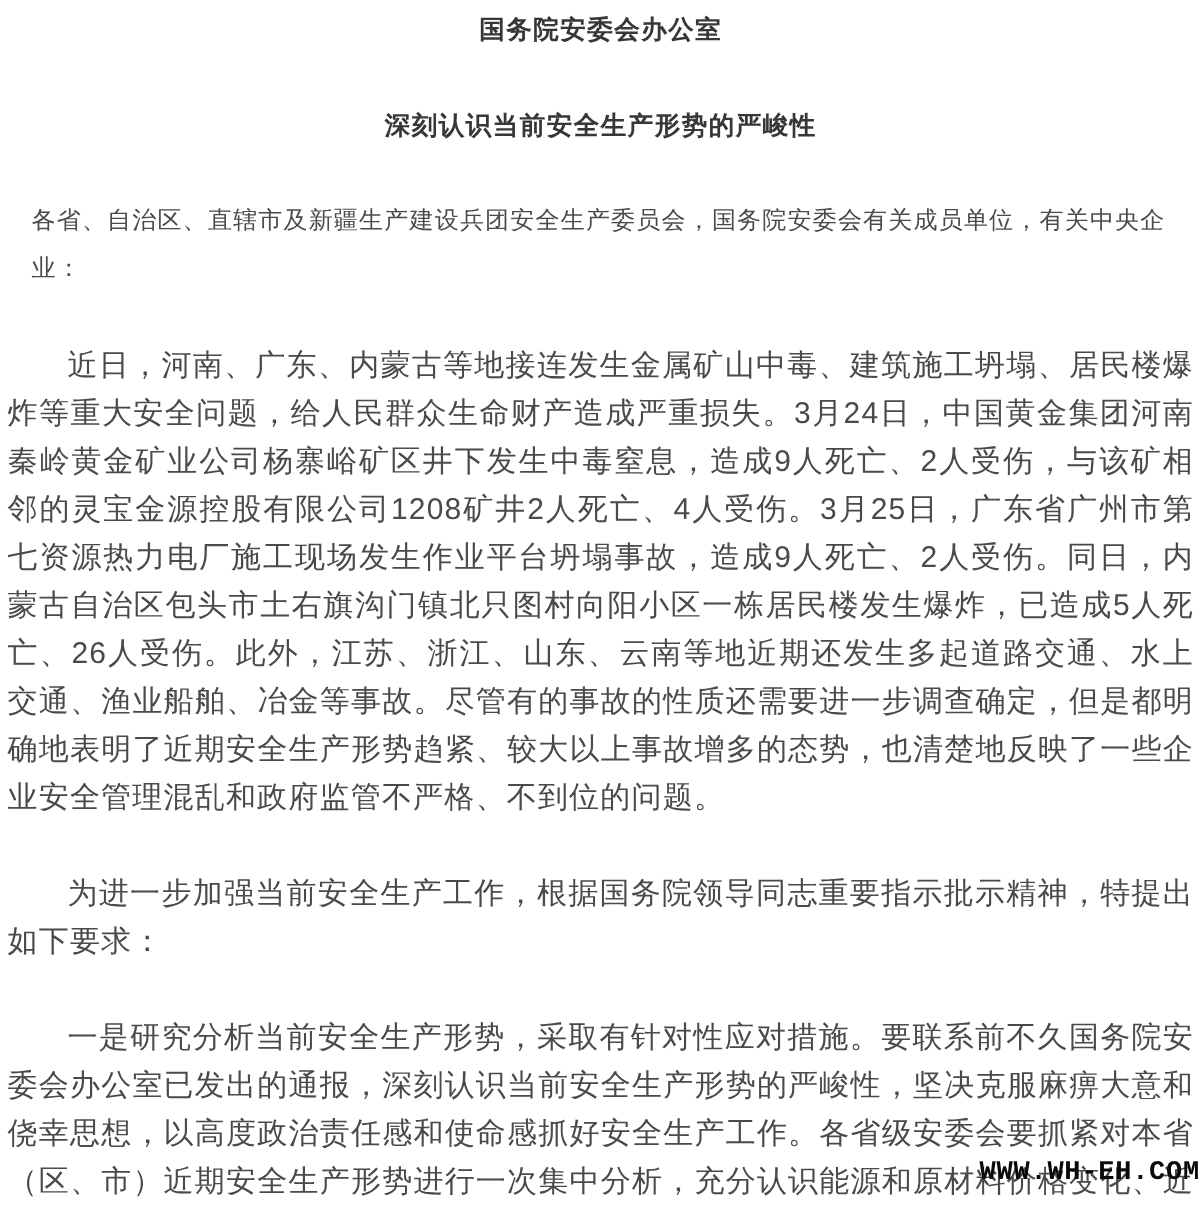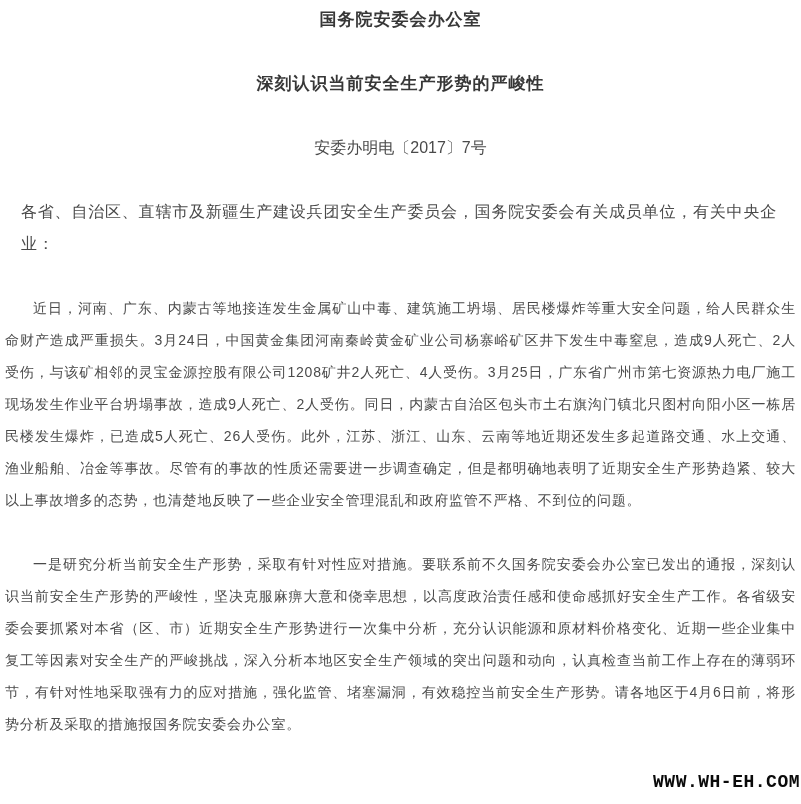--- a/index.html
+++ b/index.html
@@ -38,21 +38,21 @@
   }
   .salutation {
     font-size: 16px;
     letter-spacing: 0.8px;
     color: var(--body-text, #4a4a4a);
     line-height: 32px;
     margin: 0 0 32px 16px;
     text-indent: 0;
   }
   .para {
-    font-size: 14px;
+    font-size: 20px;
     letter-spacing: 0.8px;
     color: var(--body-text, #4a4a4a);
     line-height: 32px;
     margin: 0 0 32px 0;
     text-indent: 2em;
     text-align: justify;
   }
   .watermark {
     position: absolute;
     top: 772px;
@@ -65,19 +65,19 @@
     white-space: nowrap;
   }
 </style>
 </head>
 <body>
 
 <div class="page">
   <div class="inner">
     <h1 class="org-title">国务院安委会办公室</h1>
     <h2 class="doc-title">深刻认识当前安全生产形势的严峻性</h2>
-    <div class="doc-number">安委办明电〔2017〕7号</div>
     <p class="salutation">各省、自治区、直辖市及新疆生产建设兵团安全生产委员会，国务院安委会有关成员单位，有关中央企业：</p>
     <p class="para">近日，河南、广东、内蒙古等地接连发生金属矿山中毒、建筑施工坍塌、居民楼爆炸等重大安全问题，给人民群众生命财产造成严重损失。3月24日，中国黄金集团河南秦岭黄金矿业公司杨寨峪矿区井下发生中毒窒息，造成9人死亡、2人受伤，与该矿相邻的灵宝金源控股有限公司1208矿井2人死亡、4人受伤。3月25日，广东省广州市第七资源热力电厂施工现场发生作业平台坍塌事故，造成9人死亡、2人受伤。同日，内蒙古自治区包头市土右旗沟门镇北只图村向阳小区一栋居民楼发生爆炸，已造成5人死亡、26人受伤。此外，江苏、浙江、山东、云南等地近期还发生多起道路交通、水上交通、渔业船舶、冶金等事故。尽管有的事故的性质还需要进一步调查确定，但是都明确地表明了近期安全生产形势趋紧、较大以上事故增多的态势，也清楚地反映了一些企业安全管理混乱和政府监管不严格、不到位的问题。</p>
+    <p class="para">为进一步加强当前安全生产工作，根据国务院领导同志重要指示批示精神，特提出如下要求：</p>
     <p class="para">一是研究分析当前安全生产形势，采取有针对性应对措施。要联系前不久国务院安委会办公室已发出的通报，深刻认识当前安全生产形势的严峻性，坚决克服麻痹大意和侥幸思想，以高度政治责任感和使命感抓好安全生产工作。各省级安委会要抓紧对本省（区、市）近期安全生产形势进行一次集中分析，充分认识能源和原材料价格变化、近期一些企业集中复工等因素对安全生产的严峻挑战，深入分析本地区安全生产领域的突出问题和动向，认真检查当前工作上存在的薄弱环节，有针对性地采取强有力的应对措施，强化监管、堵塞漏洞，有效稳控当前安全生产形势。请各地区于4月6日前，将形势分析及采取的措施报国务院安委会办公室。</p>
   </div>
   <div class="watermark">WWW.WH-EH.COM</div>
 </div>
 
 </body></html>

